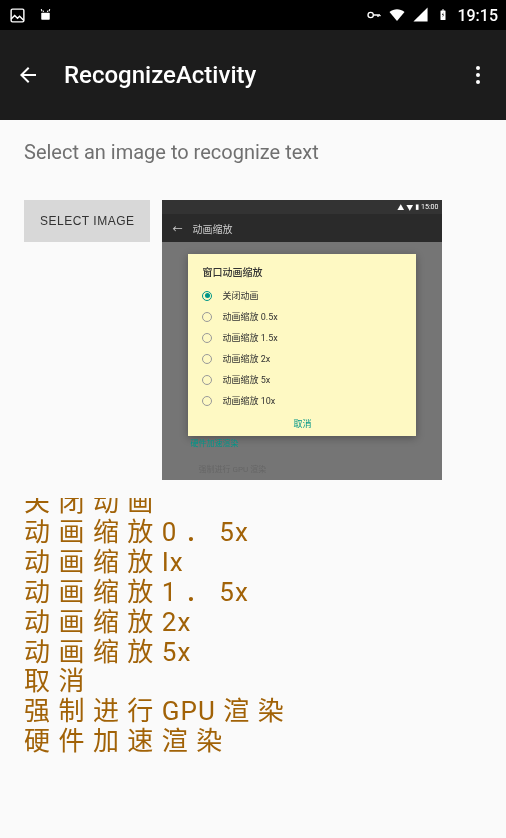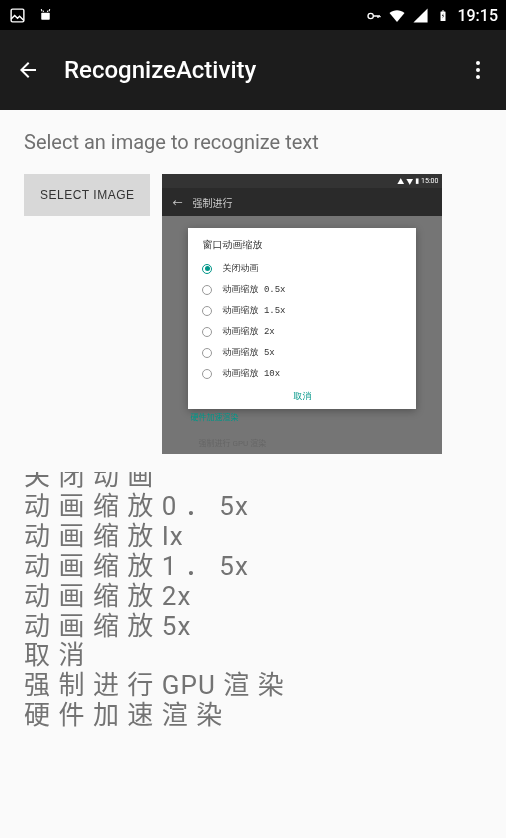--- a/index.html
+++ b/index.html
@@ -13,36 +13,36 @@
     .status-bar {
       height: 30px;
       background: #000;
       display: flex;
       align-items: center;
       padding: 0 8px;
       color: #fff;
       font-size: 16px;
     }
     .status-left { display: flex; gap: 10px; align-items: center; }
-    .status-right { margin-left: auto; display: flex; gap: 5px; align-items: flex-end; }
+    .status-right { margin-left: auto; display: flex; gap: 5px; align-items: flex-start; }
     .icon-box { width: 18px; height: 18px; display: flex; align-items: center; justify-content: center; }
     .app-bar {
-      height: 80px;
+      height: 90px;
       background: #1c1c1c;
       display: flex;
       align-items: center;
       padding: 0 16px;
       color: #fff;
     }
     .back-arrow { width: 24px; height: 24px; margin-right: 24px; }
     .app-title { font-size: 24px; font-weight: 500; flex: 1; }
     .more-dots { width: 24px; height: 24px; display: flex; flex-direction: column; align-items: center; justify-content: center; gap: 3px; }
     .more-dots span { width: 4px; height: 4px; border-radius: 50%; background: #fff; }
     .content { padding: 20px 24px; }
-    .subtitle { color: #707070; font-size: 20px; margin-bottom: 20px; }
+    .subtitle { color: #707070; font-size: 20px; margin-bottom: 36px; }
     .top-row { display: flex; gap: 12px; align-items: flex-start; margin-bottom: 18px; }
     .select-btn {
       background: #d8d8d8;
       border: none;
       padding: 14px 16px;
       font-size: 12px;
       font-weight: 500;
       color: #333;
       letter-spacing: 0.5px;
       cursor: pointer;
@@ -53,34 +53,33 @@
       background: #757575;
       position: relative;
       overflow: hidden;
       font-size: 9px;
     }
     .pv-status { height: 14px; background: #333; display: flex; justify-content: flex-end; align-items: center; padding: 0 4px; color: #fff; font-size: 7px; gap: 2px;}
     .pv-header { height: 28px; background: #2a2a2a; display: flex; align-items: center; padding: 0 10px; color: #ccc; font-size: 10px; gap: 10px;}
     .pv-dialog {
       position: absolute;
       top: 54px; left: 26px; right: 26px;
-      background: #ffffff;
+      background: #fef9c3;
       padding: 10px 0 6px 0;
       box-shadow: 0 2px 8px rgba(0,0,0,0.3);
-      font-family: Liberation Mono, monospace;
     }
     .pv-dialog-title { font-size: 10px; color: #333; padding: 0 14px 6px; font-weight: 500;}
     .pv-opt { display: flex; align-items: center; padding: 4px 14px; gap: 10px; font-size: 9px; color: #333; }
     .pv-radio { width: 10px; height: 10px; border: 1.5px solid #999; border-radius: 50%; display: flex; align-items: center; justify-content: center; }
     .pv-radio.selected { border-color: #009688; }
     .pv-radio.selected::after { content:''; width: 5px; height: 5px; background:#009688; border-radius:50%;}
     .pv-cancel { text-align: center; padding: 6px 14px 0; font-size: 9px; color: #009688; }
     .pv-bottom-text { position: absolute; bottom: 32px; left: 28px; font-size: 8px; color: #009688; }
     .pv-bottom-text2 { position: absolute; bottom: 6px; left: 36px; font-size: 8px; color: #666; }
-    .results { font-size: 26px; line-height: 1.15; color: #737373; letter-spacing: 1px; }
+    .results { font-size: 26px; line-height: 1.15; color: #a16207; letter-spacing: 1px; }
     .results div { white-space: nowrap; }
     .clipped { height: 20px; overflow: hidden; }
     .clipped-inner { margin-top: -10px; }
     .clock { font-weight: 500; }
   </style>
 </head>
 <body>
 
 <div class="status-bar">
   <div class="status-left">
@@ -149,21 +148,21 @@
 
     <div class="preview">
       <div class="pv-status">
         <span>▲</span>
         <span>▼</span>
         <span>▮</span>
         <span>15:00</span>
       </div>
       <div class="pv-header">
         <span>←</span>
-        <span>强制进行</span>
+        <span>动画缩放</span>
       </div>
       <div class="pv-dialog">
         <div class="pv-dialog-title">窗口动画缩放</div>
         <div class="pv-opt">
             <span class="pv-radio selected"></span>
             <span>关闭动画</span>
           </div>
         <div class="pv-opt">
             <span class="pv-radio"></span>
             <span>动画缩放 0.5x</span>

